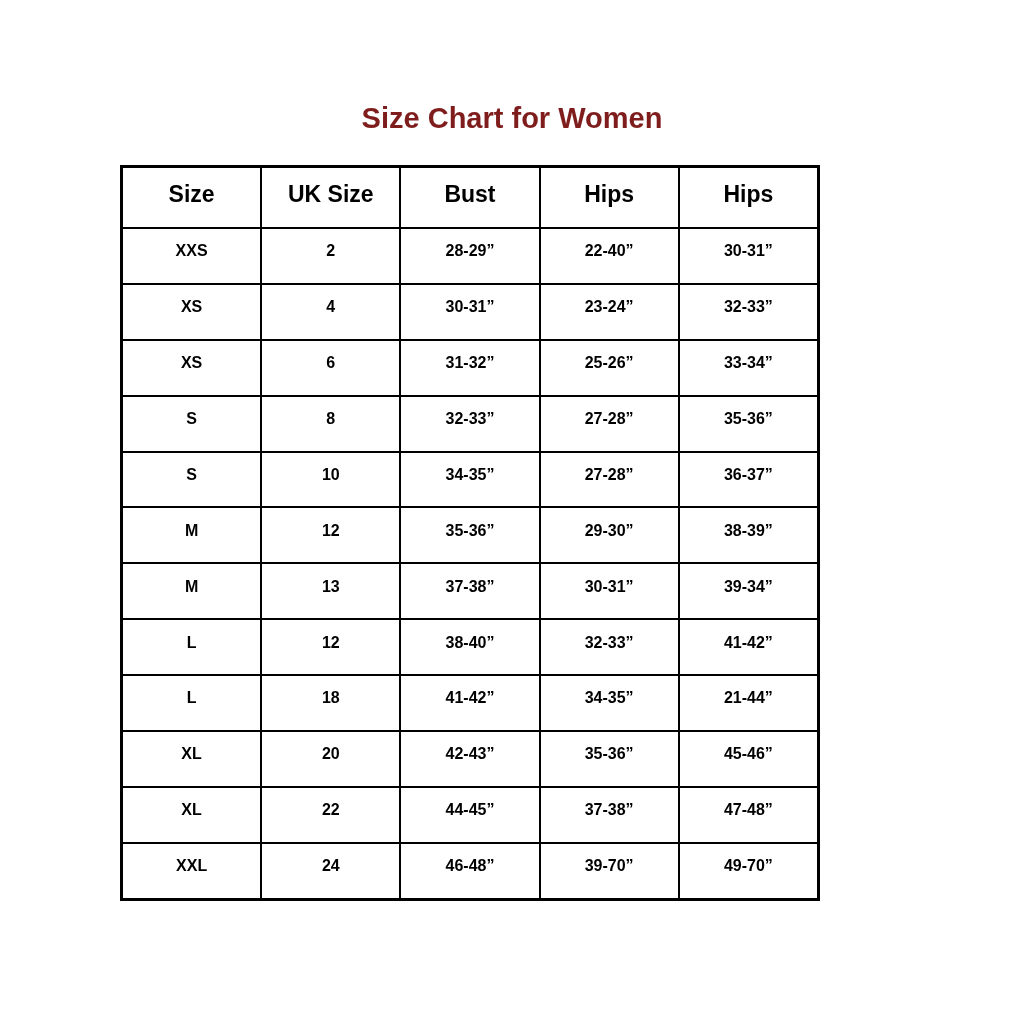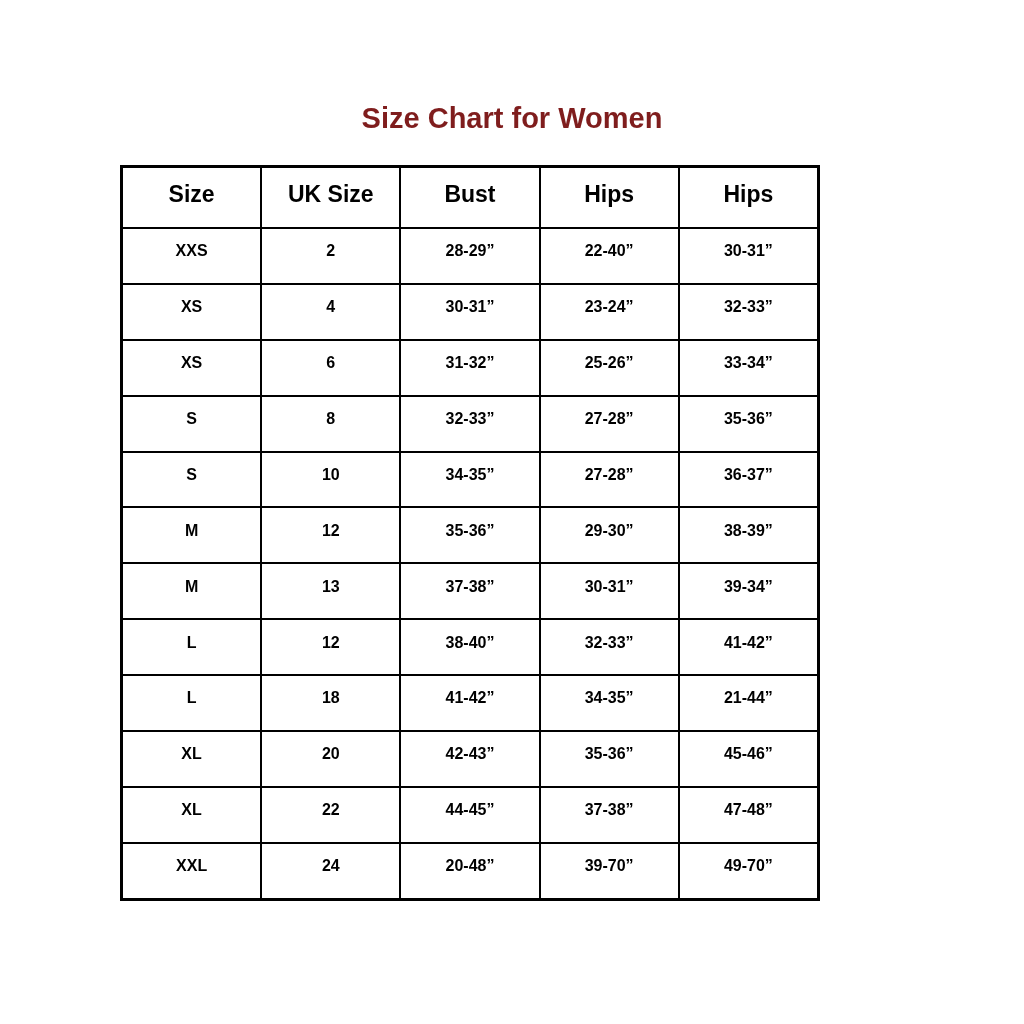--- a/index.html
+++ b/index.html
@@ -147,19 +147,19 @@
         <tr>
           <td>XL</td>
           <td>22</td>
           <td>44-45”</td>
           <td>37-38”</td>
           <td>47-48”</td>
         </tr>
         <tr>
           <td>XXL</td>
           <td>24</td>
-          <td>20-48”</td>
+          <td>46-48”</td>
           <td>39-70”</td>
           <td>49-70”</td>
         </tr>
       </tbody>
   </table>
 </div>
 
 </body></html>

